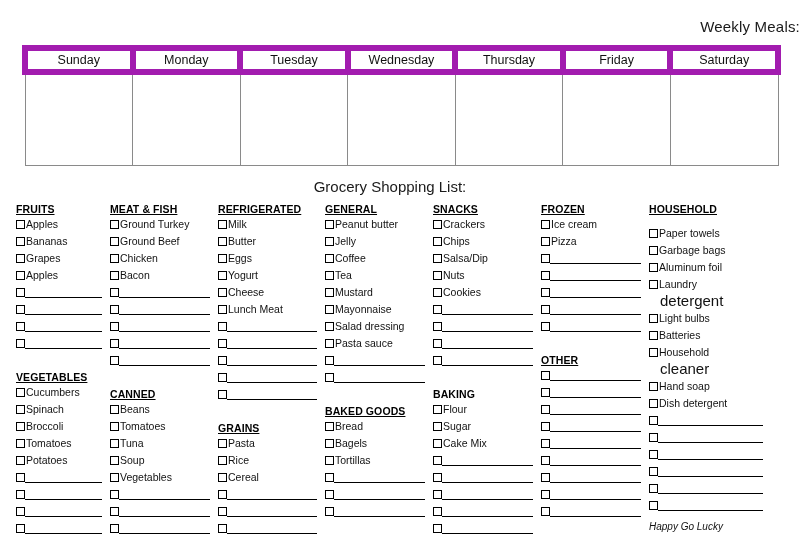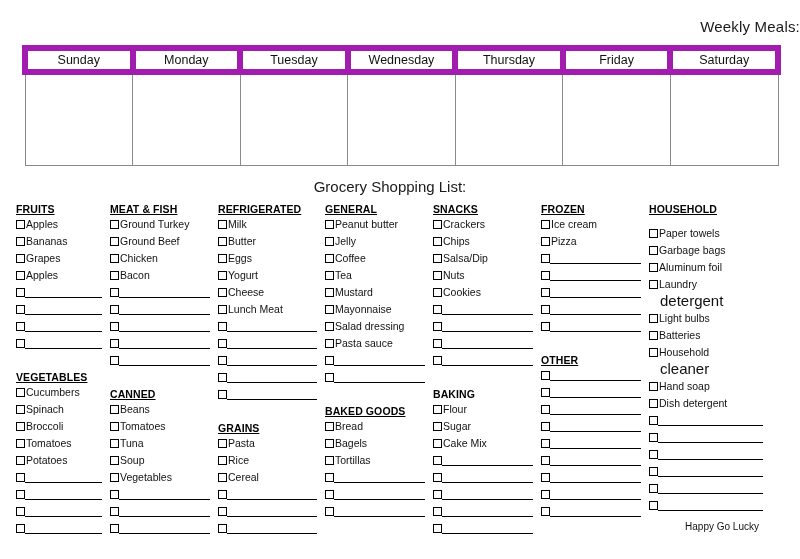--- a/index.html
+++ b/index.html
@@ -122,21 +122,22 @@
   .cont-label {
     font-size: 15px;
     line-height: 12.5px;
     padding-left: 11px;
     white-space: nowrap;
     color: #111;
   }
 
   .credit {
     font-size: 10px;
-    text-align: right;
+    font-style: italic;
+    text-align: left;
     padding-top: 5px;
     padding-right: 12px;
     color: #111;
   }
 </style>
 </head>
 <body>
 
 <div>
   <div class="meals-title">Weekly Meals:</div>

